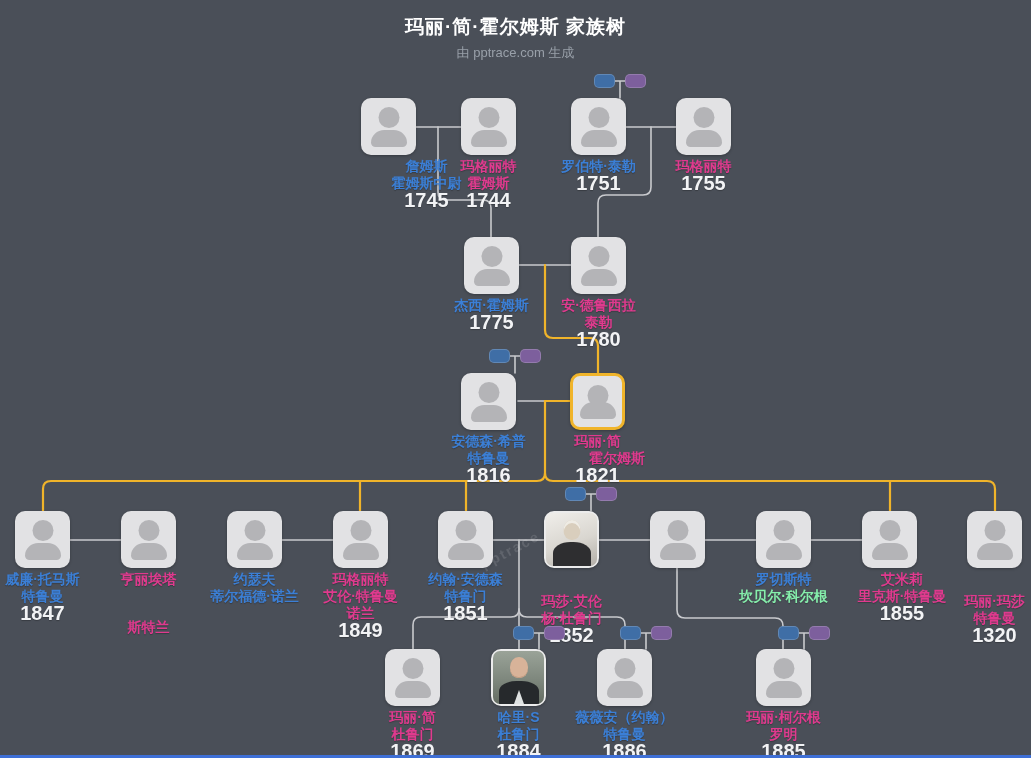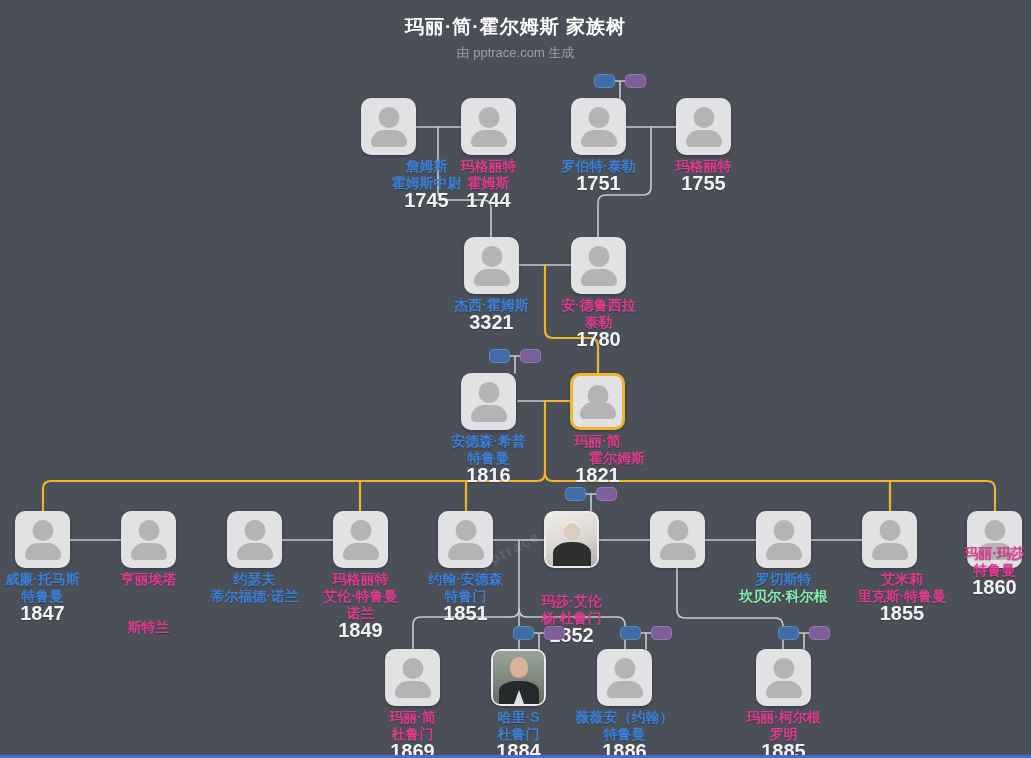--- a/index.html
+++ b/index.html
@@ -182,21 +182,21 @@
         <div class="year">1755</div>
       </div>
       <div class="person" style="left: 464px; top: 237px;">
         <div class="avatar">
           <div class="head"></div>
           <div class="shoulders"></div>
         </div>
       </div>
       <div class="person-label" style="left: 491.5px; top: 297px;">
         <div style="color: rgb(59, 127, 214);">杰西·霍姆斯</div>
-        <div class="year">3321</div>
+        <div class="year">1775</div>
       </div>
       <div class="person" style="left: 571px; top: 237px;">
         <div class="avatar">
           <div class="head"></div>
           <div class="shoulders"></div>
         </div>
       </div>
       <div class="person-label" style="left: 598.5px; top: 297px;">
         <div style="color: rgb(224, 58, 142);">安·德鲁西拉</div>
         <div style="color: rgb(224, 58, 142);">泰勒</div>
@@ -315,24 +315,24 @@
         <div style="color: rgb(224, 58, 142);">艾米莉</div>
         <div style="color: rgb(224, 58, 142);">里克斯·特鲁曼</div>
         <div class="year">1855</div>
       </div>
       <div class="person" style="left: 967px; top: 511px;">
         <div class="avatar">
           <div class="head"></div>
           <div class="shoulders"></div>
         </div>
       </div>
-      <div class="person-label" style="left: 994.5px; top: 545px;">
+      <div class="person-label" style="left: 994.5px; top: 593px;">
         <div style="color: rgb(224, 58, 142);">玛丽·玛莎</div>
         <div style="color: rgb(224, 58, 142);">特鲁曼</div>
-        <div class="year">1860</div>
+        <div class="year">1320</div>
       </div>
       <div class="person" style="left: 385px; top: 649px;">
         <div class="avatar">
           <div class="head"></div>
           <div class="shoulders"></div>
         </div>
       </div>
       <div class="person-label" style="left: 412.5px; top: 709px;">
         <div style="color: rgb(224, 58, 142);">玛丽·简</div>
         <div style="color: rgb(224, 58, 142);">杜鲁门</div>

